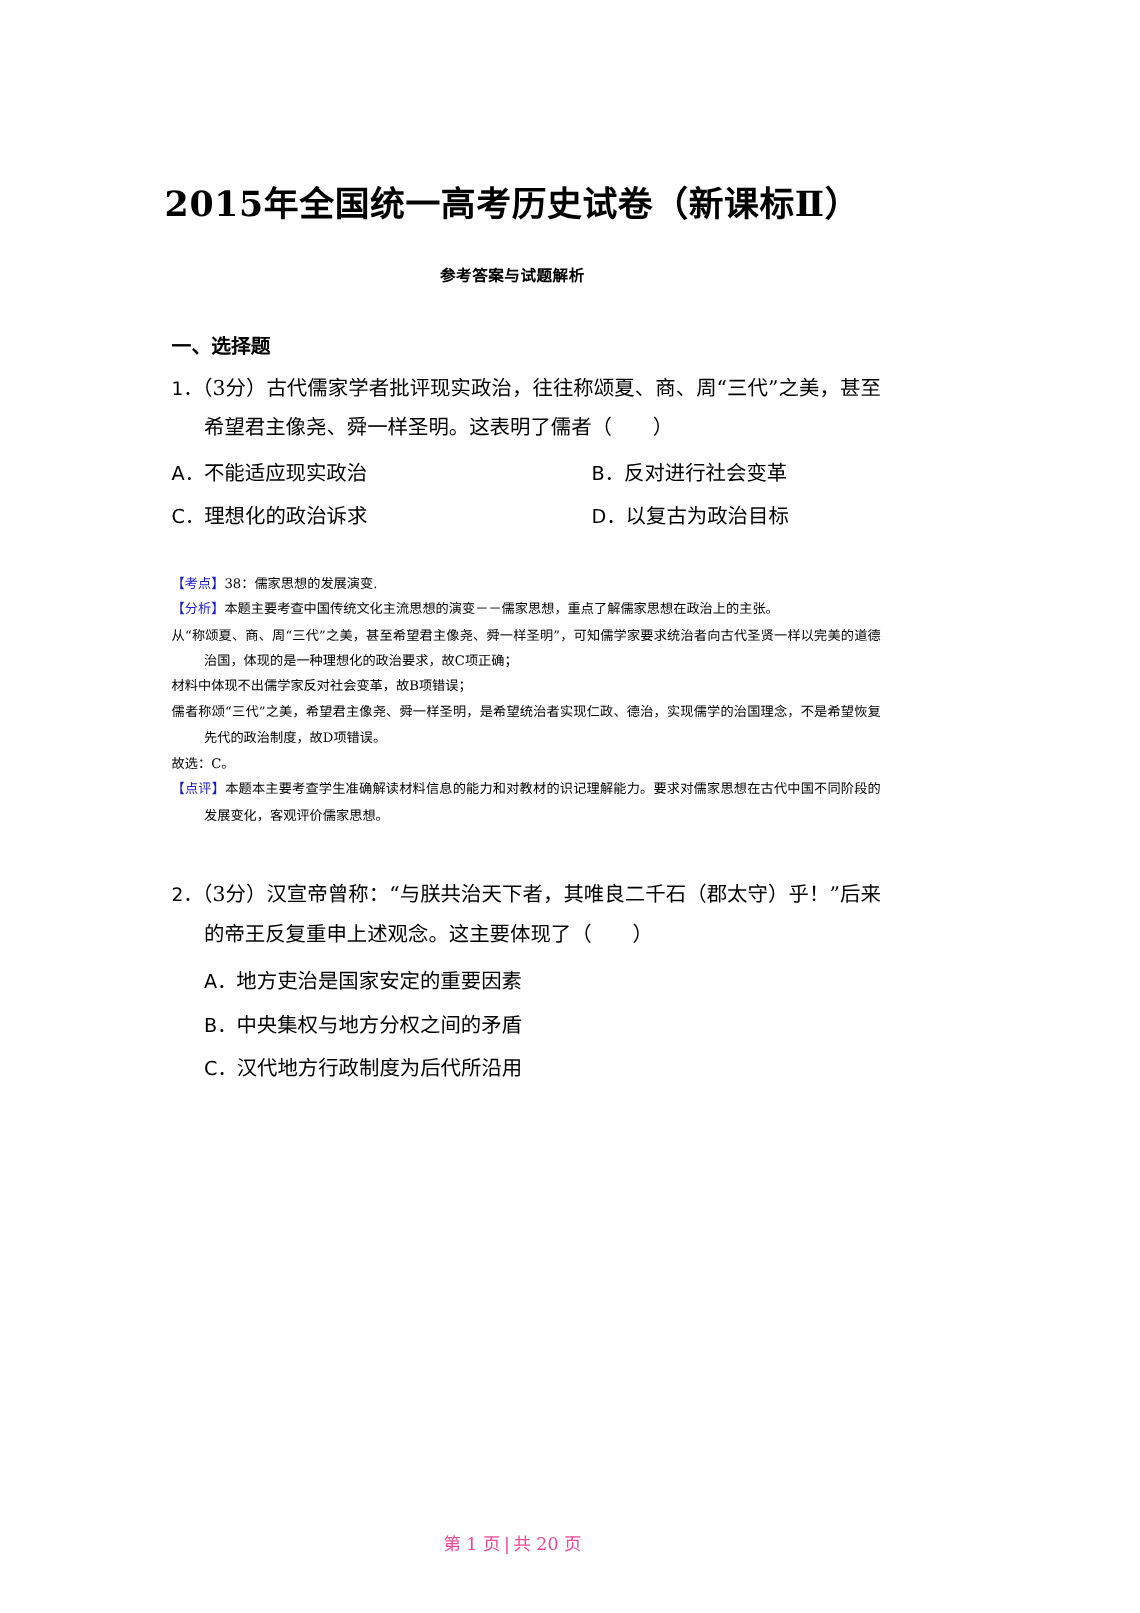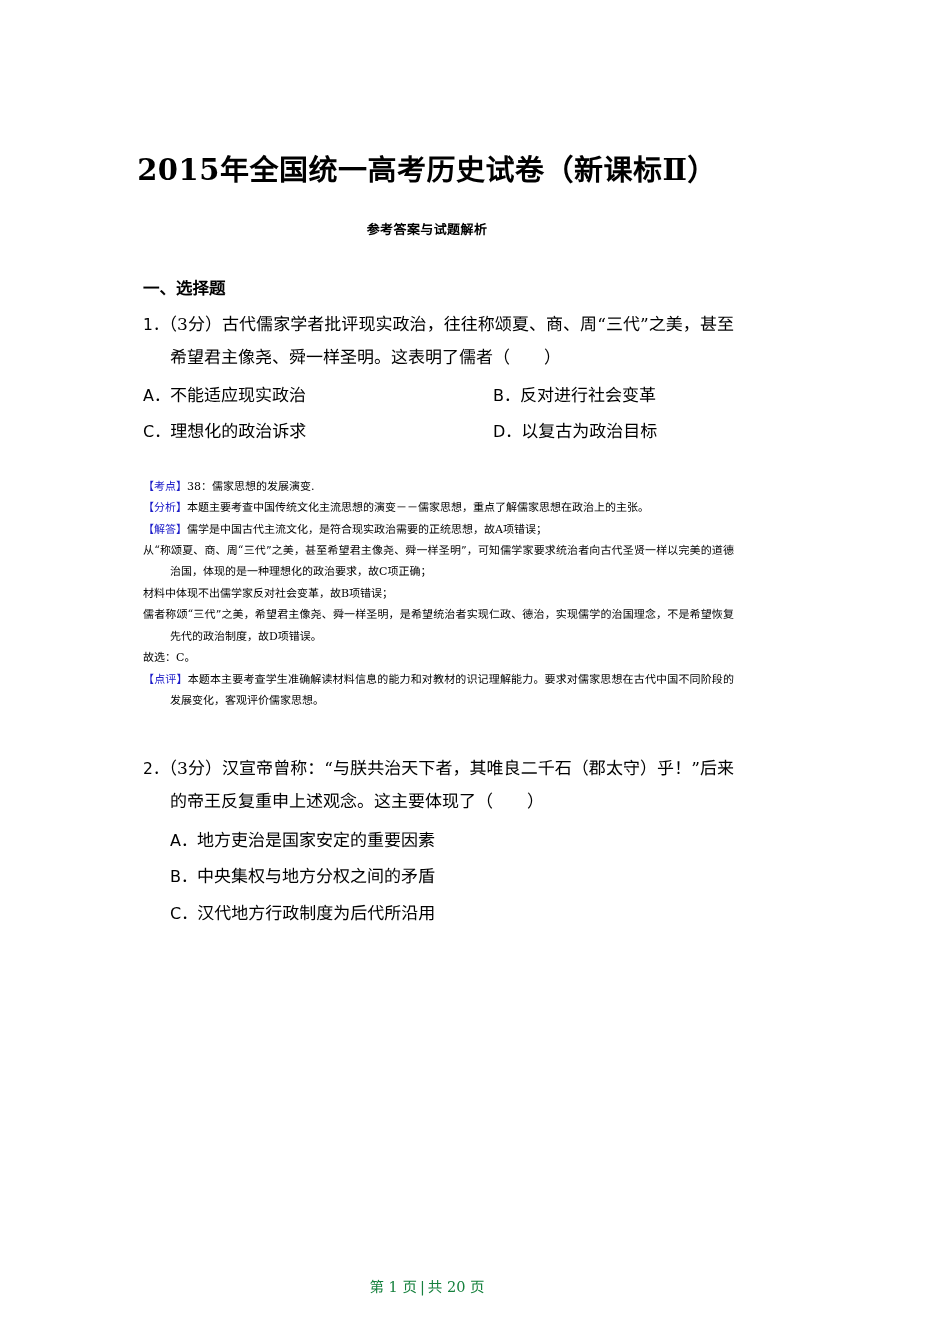--- a/index.html
+++ b/index.html
@@ -143,21 +143,21 @@
 
   
   .footer {
     position: absolute;
     left: 0;
     right: 0;
     bottom: 48px;
     text-align: center;
     font-size: 14.5px;
     font-family: "DejaVu Serif", "Liberation Serif", serif;
-    color: #15803d;
+    color: #ec4899;
   }
   .footer .sep {
     font-family: "DejaVu Sans", "Liberation Sans", sans-serif;
     padding: 0 3px;
   }
 </style>
 </head>
 <body>
 
 <div class="page">
@@ -184,21 +184,20 @@
           <span class="opt-cell second"><span class="opt-letter">D．</span><span>以复古为政治目标</span></span>
         </li>
       </ul>
 
       <div class="gap-md"></div>
 
       <p class="exp-para"><span class="tag">【考点】</span><span>38：儒家思想的发展演变.</span></p>
 
       <p class="exp-para"><span class="tag">【分析】</span><span>本题主要考查中国传统文化主流思想的演变－－儒家思想，重点了解儒家思想在政治上的主张。</span></p>
 
-      <p class="exp-para"><span class="tag">【解答】</span><span>儒学是中国古代主流文化，是符合现实政治需要的正统思想，故A项错误；</span></p>
 
       <p class="exp-para"><span>从“称颂夏、商、周“三代”之美，甚至希望君主像尧、舜一样圣明”，可知儒学家要求统治者向古代圣贤一样以完美的道德治国，体现的是一种理想化的政治要求，故C项正确；</span></p>
 
       <p class="exp-para noindent"><span>材料中体现不出儒学家反对社会变革，故B项错误；</span></p>
 
       <p class="exp-para"><span>儒者称颂“三代”之美，希望君主像尧、舜一样圣明，是希望统治者实现仁政、德治，实现儒学的治国理念，不是希望恢复先代的政治制度，故D项错误。</span></p>
 
       <p class="exp-para noindent"><span>故选：C。</span></p>
 
       <p class="exp-para"><span class="tag">【点评】</span><span>本题本主要考查学生准确解读材料信息的能力和对教材的识记理解能力。要求对儒家思想在古代中国不同阶段的发展变化，客观评价儒家思想。</span></p>

